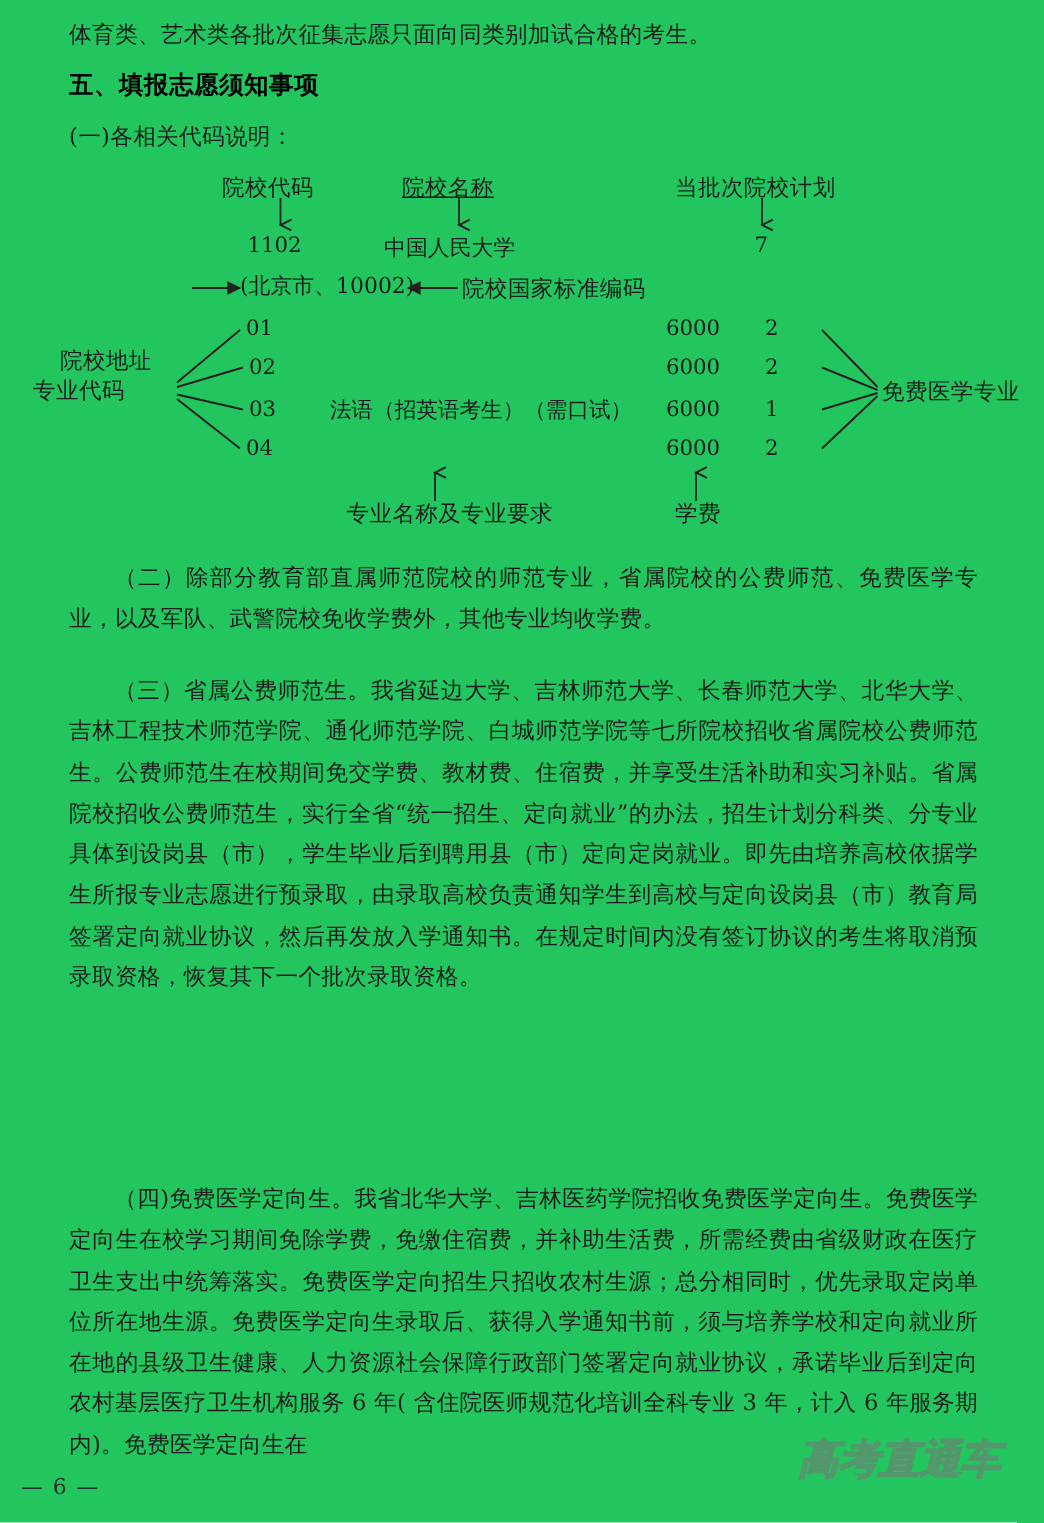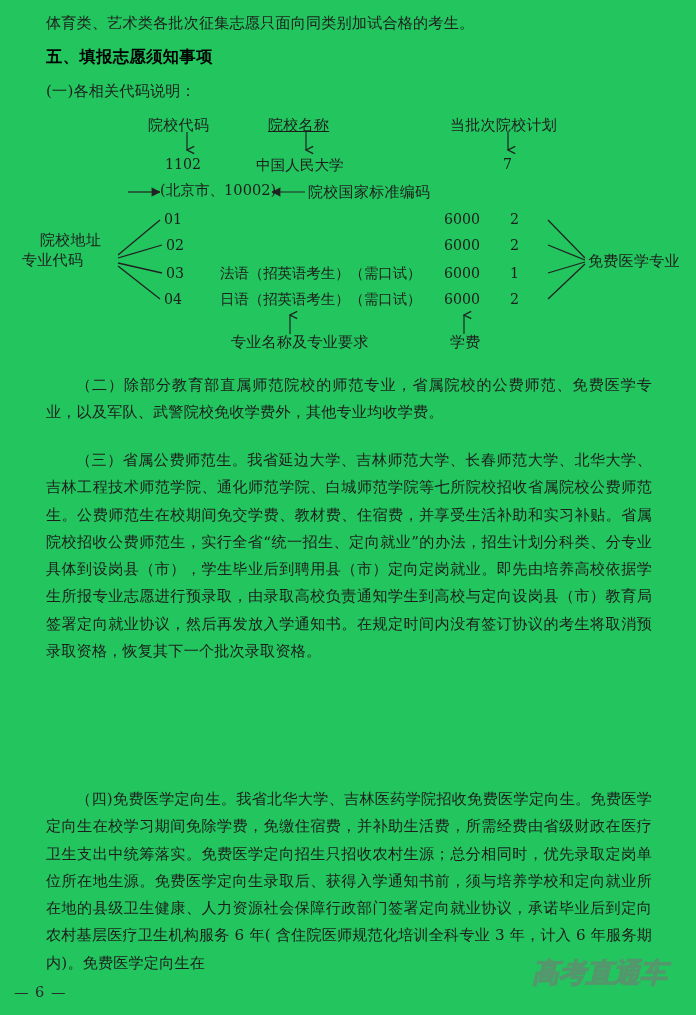--- a/index.html
+++ b/index.html
@@ -181,21 +181,20 @@
     <div class="dnum" style="left:166px; top:125px;">02</div>
     <div class="dnum" style="left:444px; top:125px;">6000</div>
     <div class="dnum" style="left:510px; top:125px;">2</div>
 
     <div class="dnum" style="left:166px; top:153px;">03</div>
     <div class="drow" style="left:220px; top:152px;">法语（招英语考生）（需口试）</div>
     <div class="dnum" style="left:444px; top:153px;">6000</div>
     <div class="dnum" style="left:510px; top:153px;">1</div>
 
     <div class="dnum" style="left:164px; top:179px;">04</div>
-    <div class="drow" style="left:220px; top:178px;">日语（招英语考生）（需口试）</div>
     <div class="dnum" style="left:444px; top:179px;">6000</div>
     <div class="dnum" style="left:510px; top:179px;">2</div>
 
     <div class="dlabel" style="left:588px; top:140px;">免费医学专业</div>
 
     <div class="dlabel" style="left:231px; top:221px;">专业名称及专业要求</div>
     <div class="dlabel" style="left:450px; top:221px;">学费</div>
   </div>
 
   <div class="para" style="top:447px; text-indent:30px;">（三）省属公费师范生。我省延边大学、吉林师范大学、长春师范大学、北华大学、吉林工程技术师范学院、通化师范学院、白城师范学院等七所院校招收省属院校公费师范生。公费师范生在校期间免交学费、教材费、住宿费，并享受生活补助和实习补贴。省属院校招收公费师范生，实行全省“统一招生、定向就业”的办法，招生计划分科类、分专业具体到设岗县（市），学生毕业后到聘用县（市）定向定岗就业。即先由培养高校依据学生所报专业志愿进行预录取，由录取高校负责通知学生到高校与定向设岗县（市）教育局签署定向就业协议，然后再发放入学通知书。在规定时间内没有签订协议的考生将取消预录取资格，恢复其下一个批次录取资格。</div>

